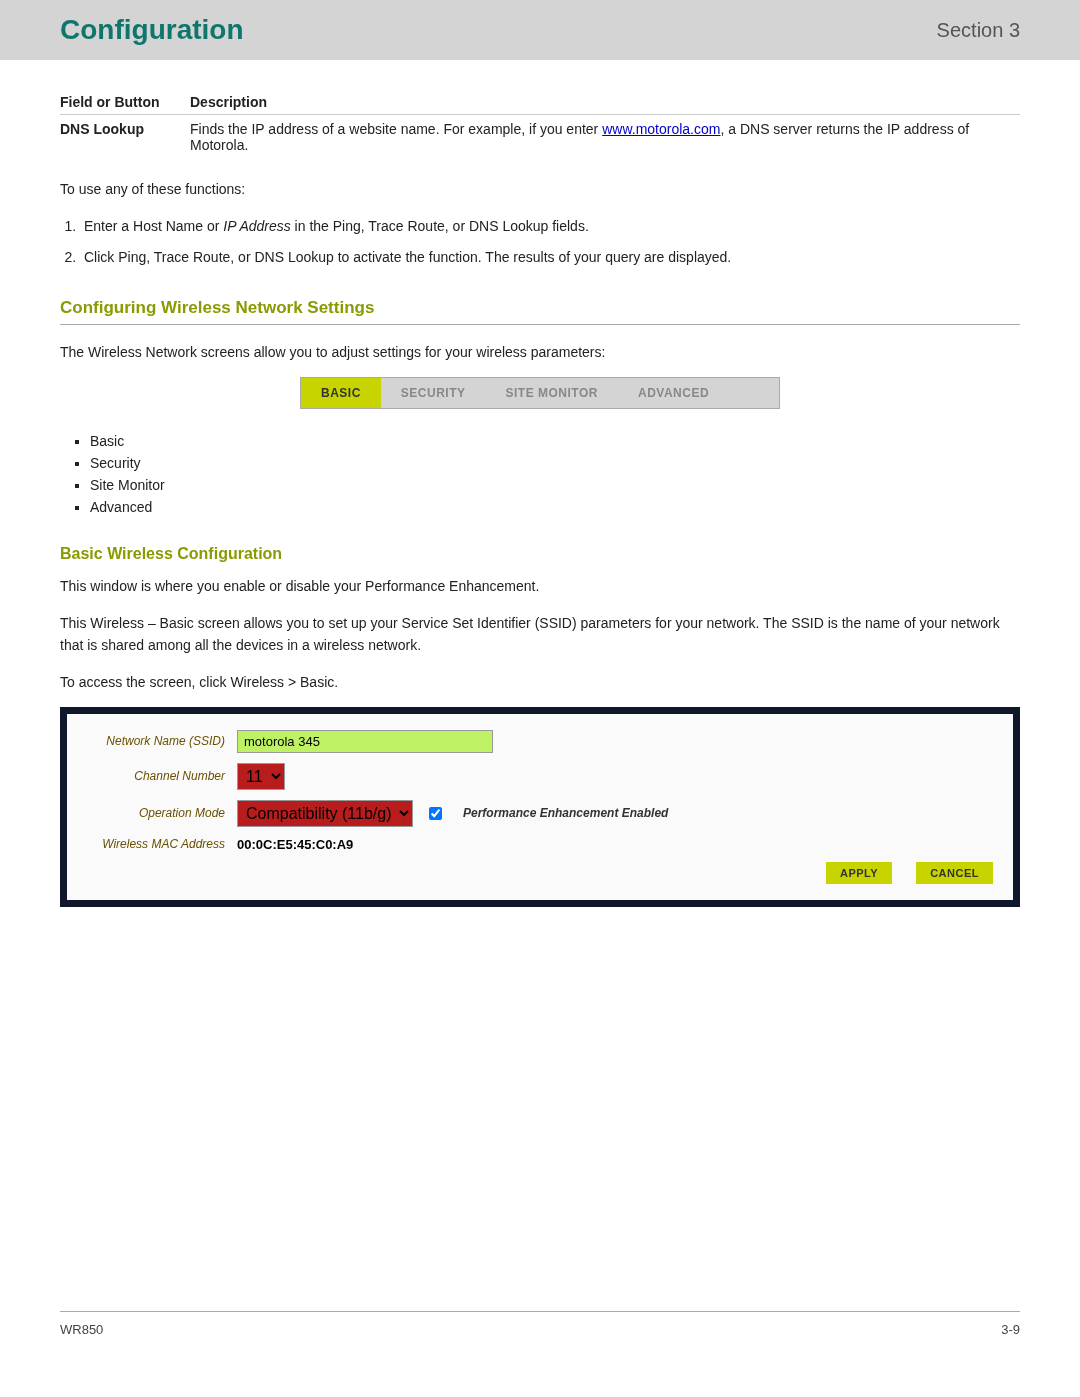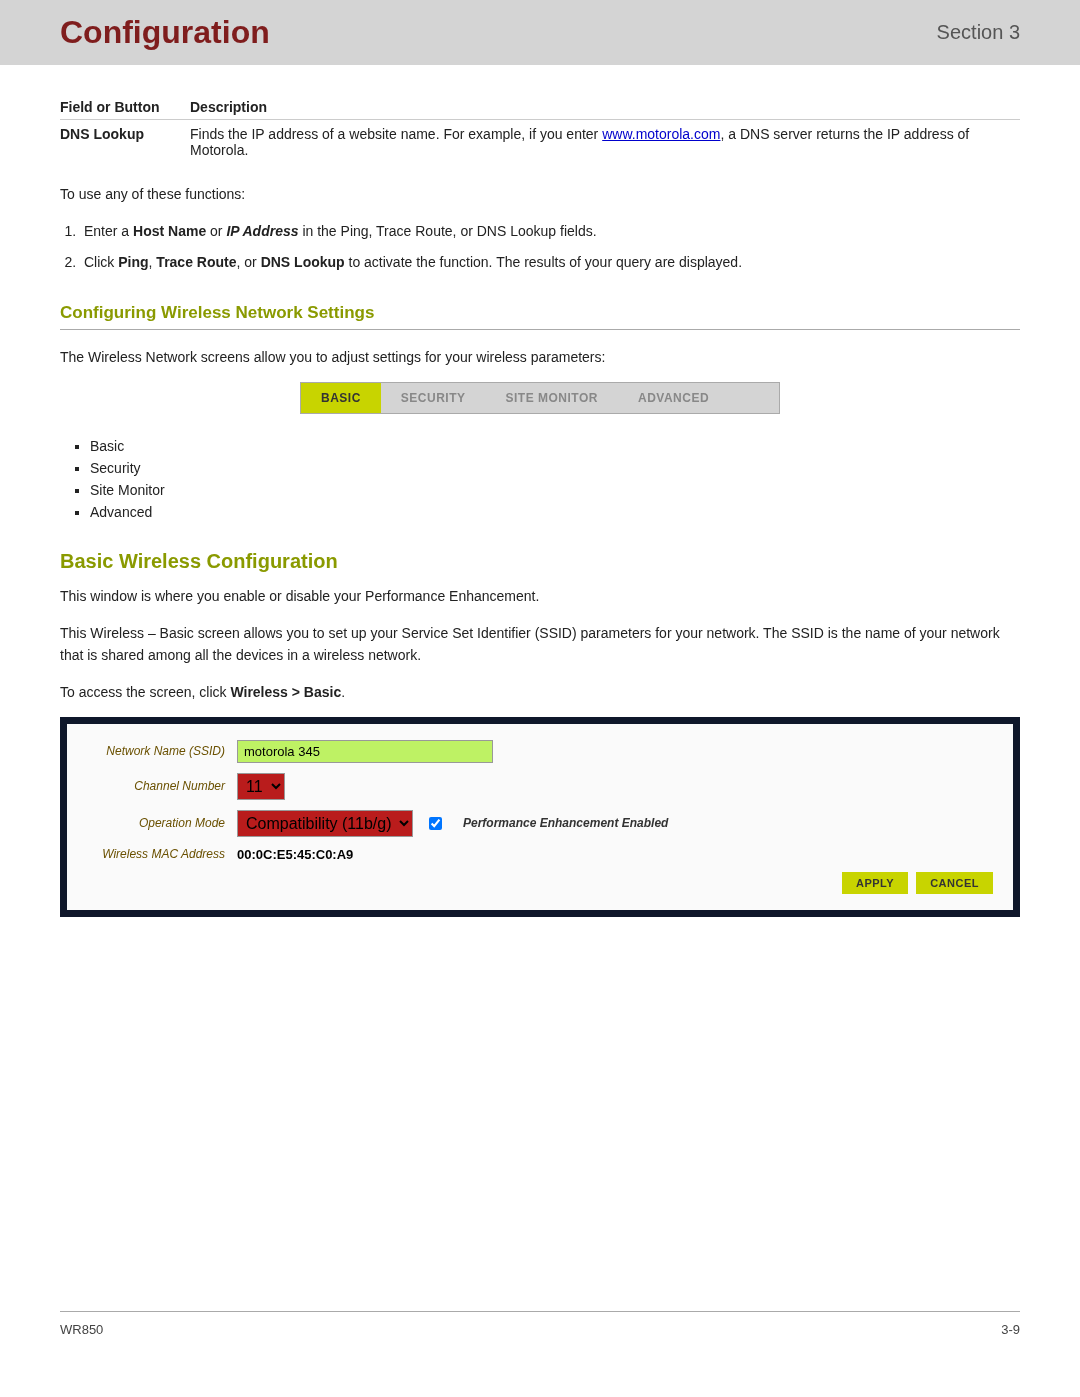--- a/index.html
+++ b/index.html
@@ -26,23 +26,23 @@
       background: #d4d4d4;
       margin: 0 -60px;
       padding: 14px 60px;
       display: flex;
       justify-content: space-between;
       align-items: center;
       margin-bottom: 30px;
     }
 
     .page-header-title {
-      font-size: 32px;
-      font-weight: bold;
-      color: #7f1d1d;
+      font-size: 28px;
+      font-weight: bold;
+      color: #0f766e;
     }
 
     .page-header-section {
       font-size: 20px;
       color: #555;
     }
 
     
     .field-table {
       width: 100%;
@@ -102,21 +102,21 @@
       font-size: 17px;
       font-weight: bold;
       color: #8a9a00;
       border-bottom: 1px solid #aaa;
       padding-bottom: 6px;
       margin-bottom: 16px;
     }
 
     
     .subsection-heading {
-      font-size: 20px;
+      font-size: 16px;
       font-weight: bold;
       color: #8a9a00;
       margin-bottom: 12px;
     }
 
     
     .tab-bar {
       display: flex;
       background: #d4d4d4;
       width: 480px;
@@ -207,21 +207,21 @@
 
     .config-mac {
       font-weight: bold;
       font-size: 13px;
       color: #000;
     }
 
     .button-row {
       display: flex;
       justify-content: flex-end;
-      gap: 8px;
+      gap: 24px;
       margin-top: 8px;
     }
 
     .btn-apply {
       background: #c8d400;
       color: #333;
       font-size: 11px;
       font-weight: bold;
       border: none;
       padding: 5px 14px;
@@ -254,21 +254,21 @@
       margin-left: -0px;
       gap: 12px;
     }
 
     .body-text {
       font-size: 14px;
       line-height: 1.6;
       margin-bottom: 14px;
     }
 
-    strong { font-weight: bold; }
+    strong { font-weight: normal; }
     em { font-style: italic; }
   </style>
 </head>
 <body>
 
 <div class="page-wrapper">
 
   <div class="page-header">
     <span class="page-header-title">Configuration</span>
     <span class="page-header-section">Section 3</span>

